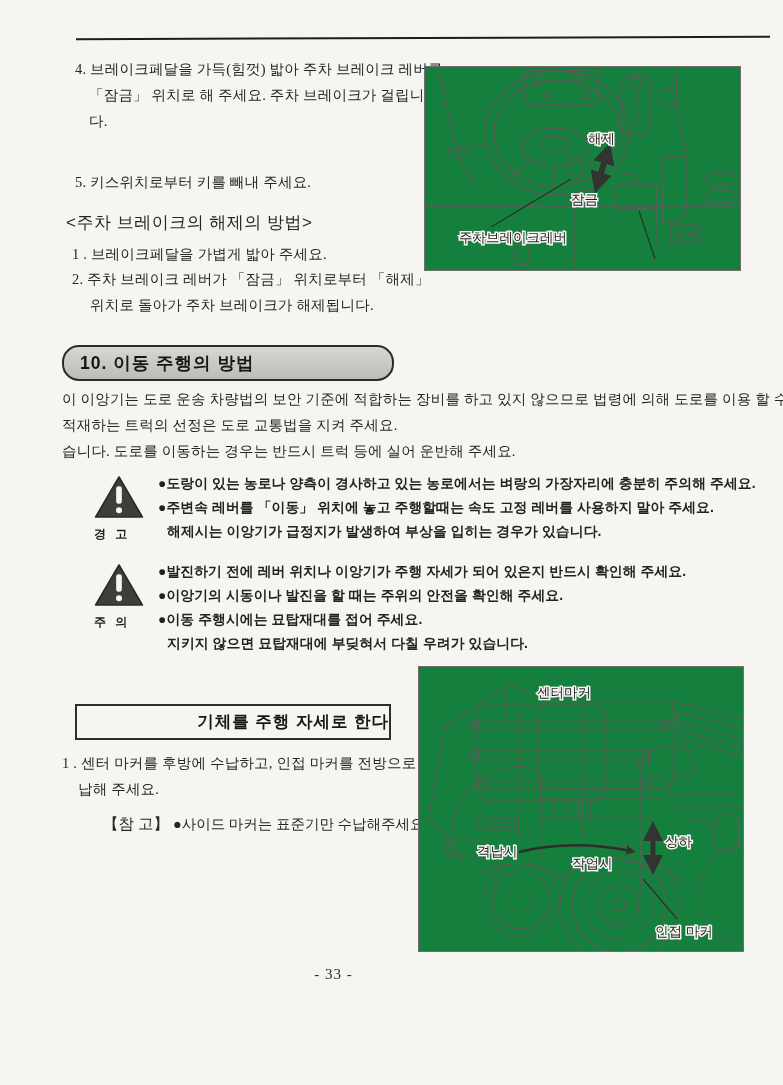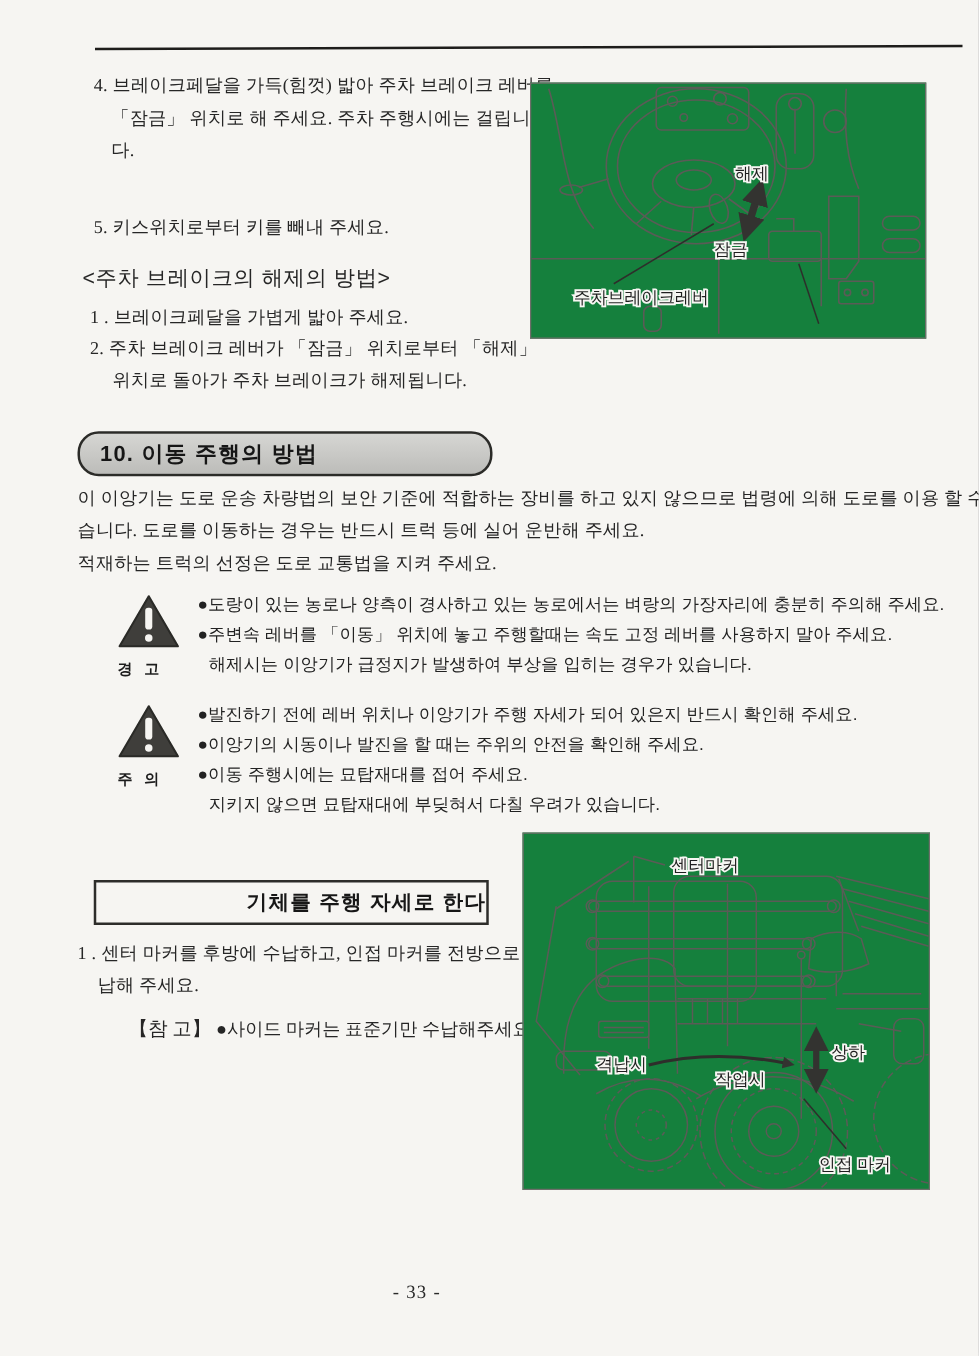--- a/index.html
+++ b/index.html
@@ -15,45 +15,45 @@
   .top-rule{left:76px;top:37px;width:694px;height:2px;background:#1e1d1b;transform:rotate(-.2deg);}
   .capsule{
     left:62px;top:345px;width:312px;border:2px solid #2b2b28;border-radius:17px;
     background:linear-gradient(#d6d6d3,#bcbcb9);padding:4px 0 4px 16px;
     font-family:"Liberation Sans",sans-serif;font-weight:bold;font-size:17.5px;color:#161616;
     letter-spacing:1px;white-space:nowrap;
   }
   .intro .line{line-height:26px;}
   .warn-icon{width:50px;height:46px;}
   .warn-label{font-family:"Liberation Sans",sans-serif;font-weight:bold;font-size:12px;letter-spacing:3px;color:#1c1c1c;white-space:nowrap;}
-  .warn-text .line{font-family:"Liberation Sans",sans-serif;font-size:13.8px;line-height:24px;letter-spacing:.1px;color:#222;}
+  .warn-text .line{font-family:"Liberation Sans",sans-serif;font-size:13.8px;line-height:24px;letter-spacing:.1px;color:#222;font-weight:bold;}
   .warn-text .cont{padding-left:9px;}
   .posture-box{
     left:75px;top:704px;width:312px;border:2px solid #2d2d2a;background:#f6f5f2;
     text-align:right;padding:5px 0;font-family:"Liberation Sans",sans-serif;
     font-weight:bold;font-size:16.5px;letter-spacing:1px;color:#171717;
   }
   .note-row{display:flex;gap:4px;font-size:14.5px;line-height:24px;white-space:nowrap;}
   .fig{border:1px solid #6e6e6a;background:#15803d;}
   .fig svg text{
     font-family:"Liberation Sans",sans-serif;font-size:13.5px;fill:#1f1f1f;
     paint-order:stroke;stroke:#f7f6f3;stroke-width:3px;
   }
-  .page-num{left:0;top:1026px;width:667px;text-align:center;font-size:15px;letter-spacing:1px;color:#2a2a2a;}
+  .page-num{left:0;top:966px;width:667px;text-align:center;font-size:15px;letter-spacing:1px;color:#2a2a2a;}
 </style>
 </head>
 <body>
 
 <div class="page">
 
   <div class="abs top-rule"></div>
 
   <div class="abs" style="left:75px;top:56px;width:400px;">
     <div class="line">4. 브레이크페달을 가득(힘껏) 밟아 주차 브레이크 레버를</div>
-    <div class="line cont">「잠금」 위치로 해 주세요. 주차 주행시에는 걸립니</div>
+    <div class="line cont">「잠금」 위치로 해 주세요. 주차 브레이크가 걸립니</div>
     <div class="line cont">다.</div>
   </div>
 
   <div class="abs line" style="left:75px;top:169px;">5. 키스위치로부터 키를 빼내 주세요.</div>
 
   <div class="abs gothic" style="left:66px;top:211px;font-size:17px;letter-spacing:.5px;white-space:nowrap;">&lt;주차 브레이크의 해제의 방법&gt;</div>
 
   <div class="abs line" style="left:72px;top:241px;">1 . 브레이크페달을 가볍게 밟아 주세요.</div>
   <div class="abs" style="left:72px;top:266px;width:400px;">
     <div class="line">2. 주차 브레이크 레버가 「잠금」 위치로부터 「해제」</div>
@@ -107,22 +107,22 @@
       <text x="163" y="76">해제</text>
       <text x="146" y="137">잠금</text>
       <text x="34" y="175">주차브레이크레버</text>
     </svg>
   </div>
 
   <div class="abs capsule">10. 이동 주행의 방법</div>
 
   <div class="abs intro" style="left:62px;top:386px;width:712px;">
     <div class="line">이 이앙기는 도로 운송 차량법의 보안 기준에 적합하는 장비를 하고 있지 않으므로 법령에 의해 도로를 이용 할 수가 없</div>
+    <div class="line">적재하는 트럭의 선정은 도로 교통법을 지켜 주세요.</div>
     <div class="line">습니다. 도로를 이동하는 경우는 반드시 트럭 등에 실어 운반해 주세요.</div>
-    <div class="line">적재하는 트럭의 선정은 도로 교통법을 지켜 주세요.</div>
   </div>
 
   <div class="abs" style="left:94px;top:474px;">
     <svg class="warn-icon" viewBox="0 0 60 52">
       <path d="M30 2 L58 50 H2 Z" fill="#3f3e3b" stroke="#2a2a27" stroke-width="2" stroke-linejoin="round"></path>
       <rect x="26.6" y="13" width="6.8" height="21" rx="3" fill="#f6f5f2"></rect>
       <circle cx="30" cy="42" r="3.6" fill="#f6f5f2"></circle>
     </svg>
     <div class="warn-label" style="margin-top:2px;">경 고</div>
   </div>

